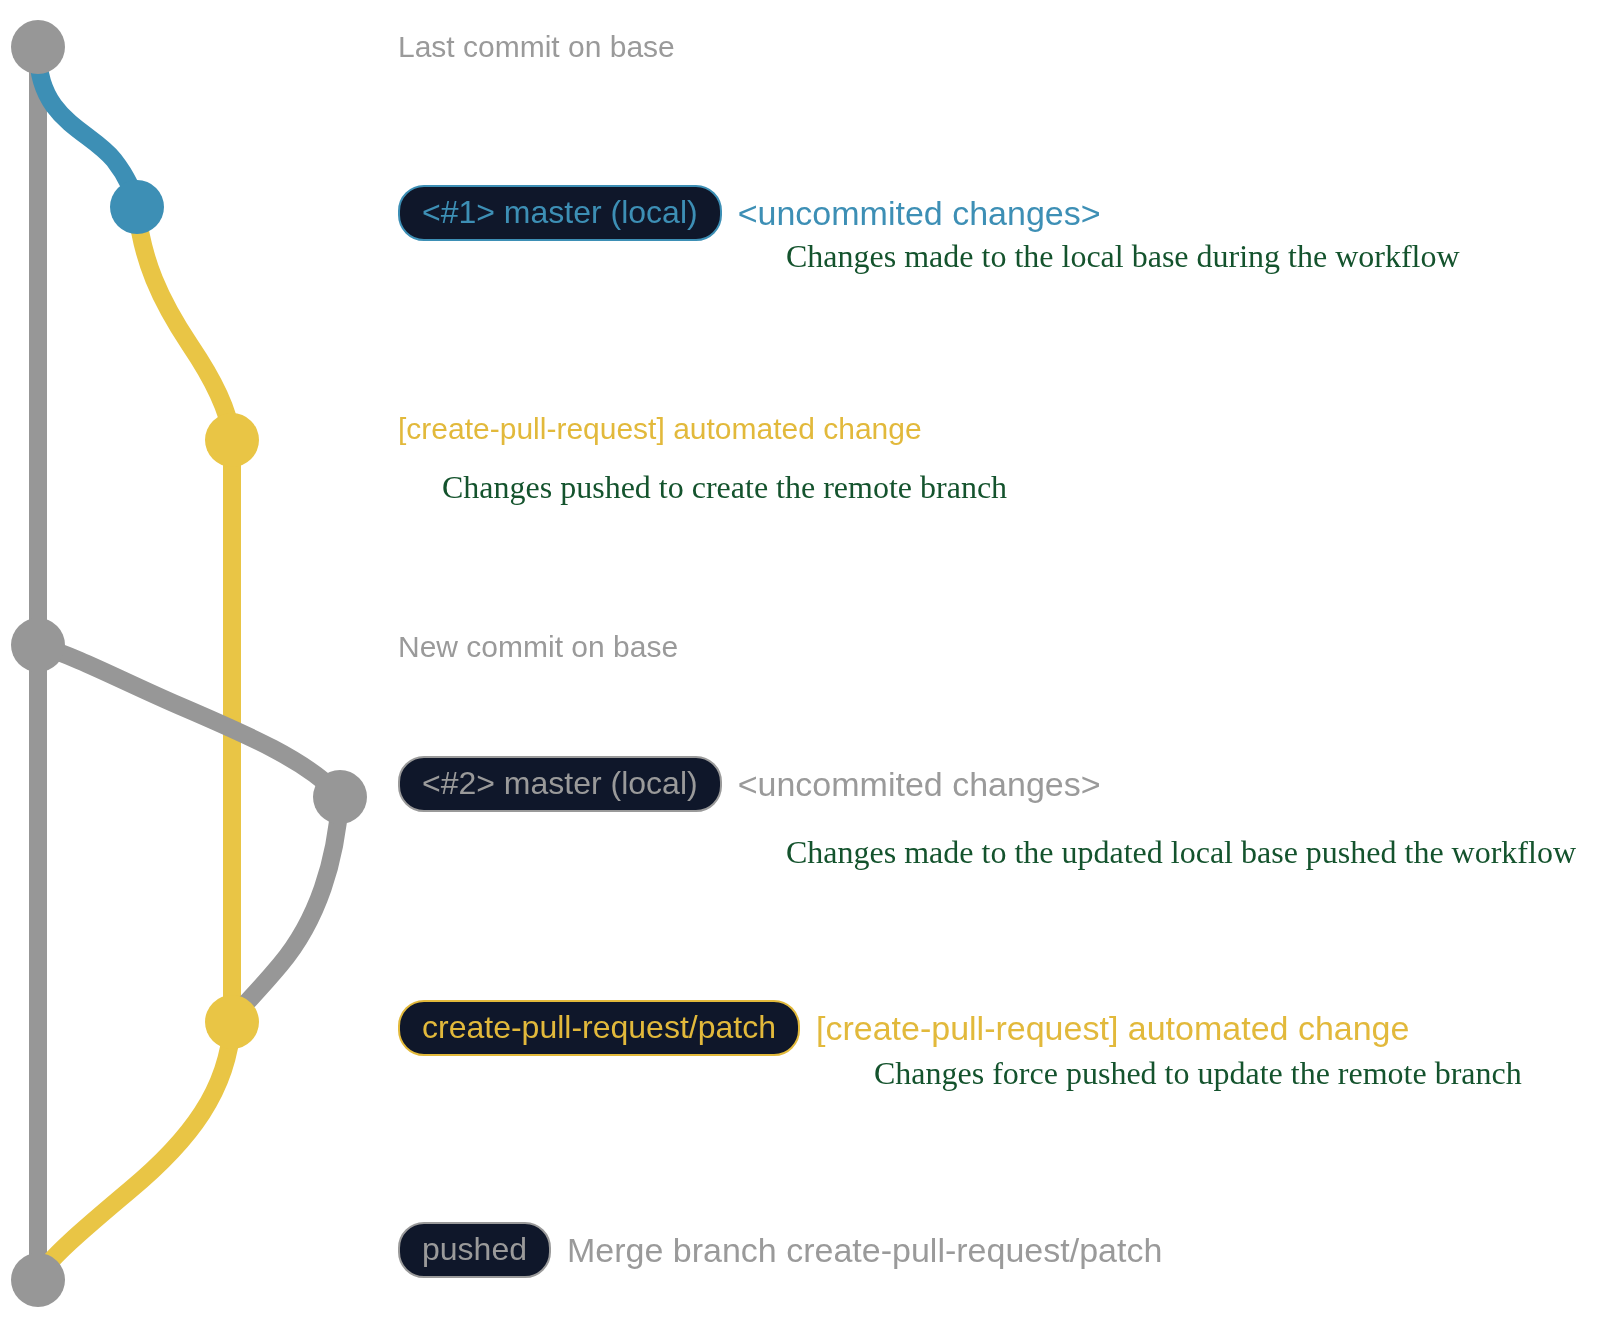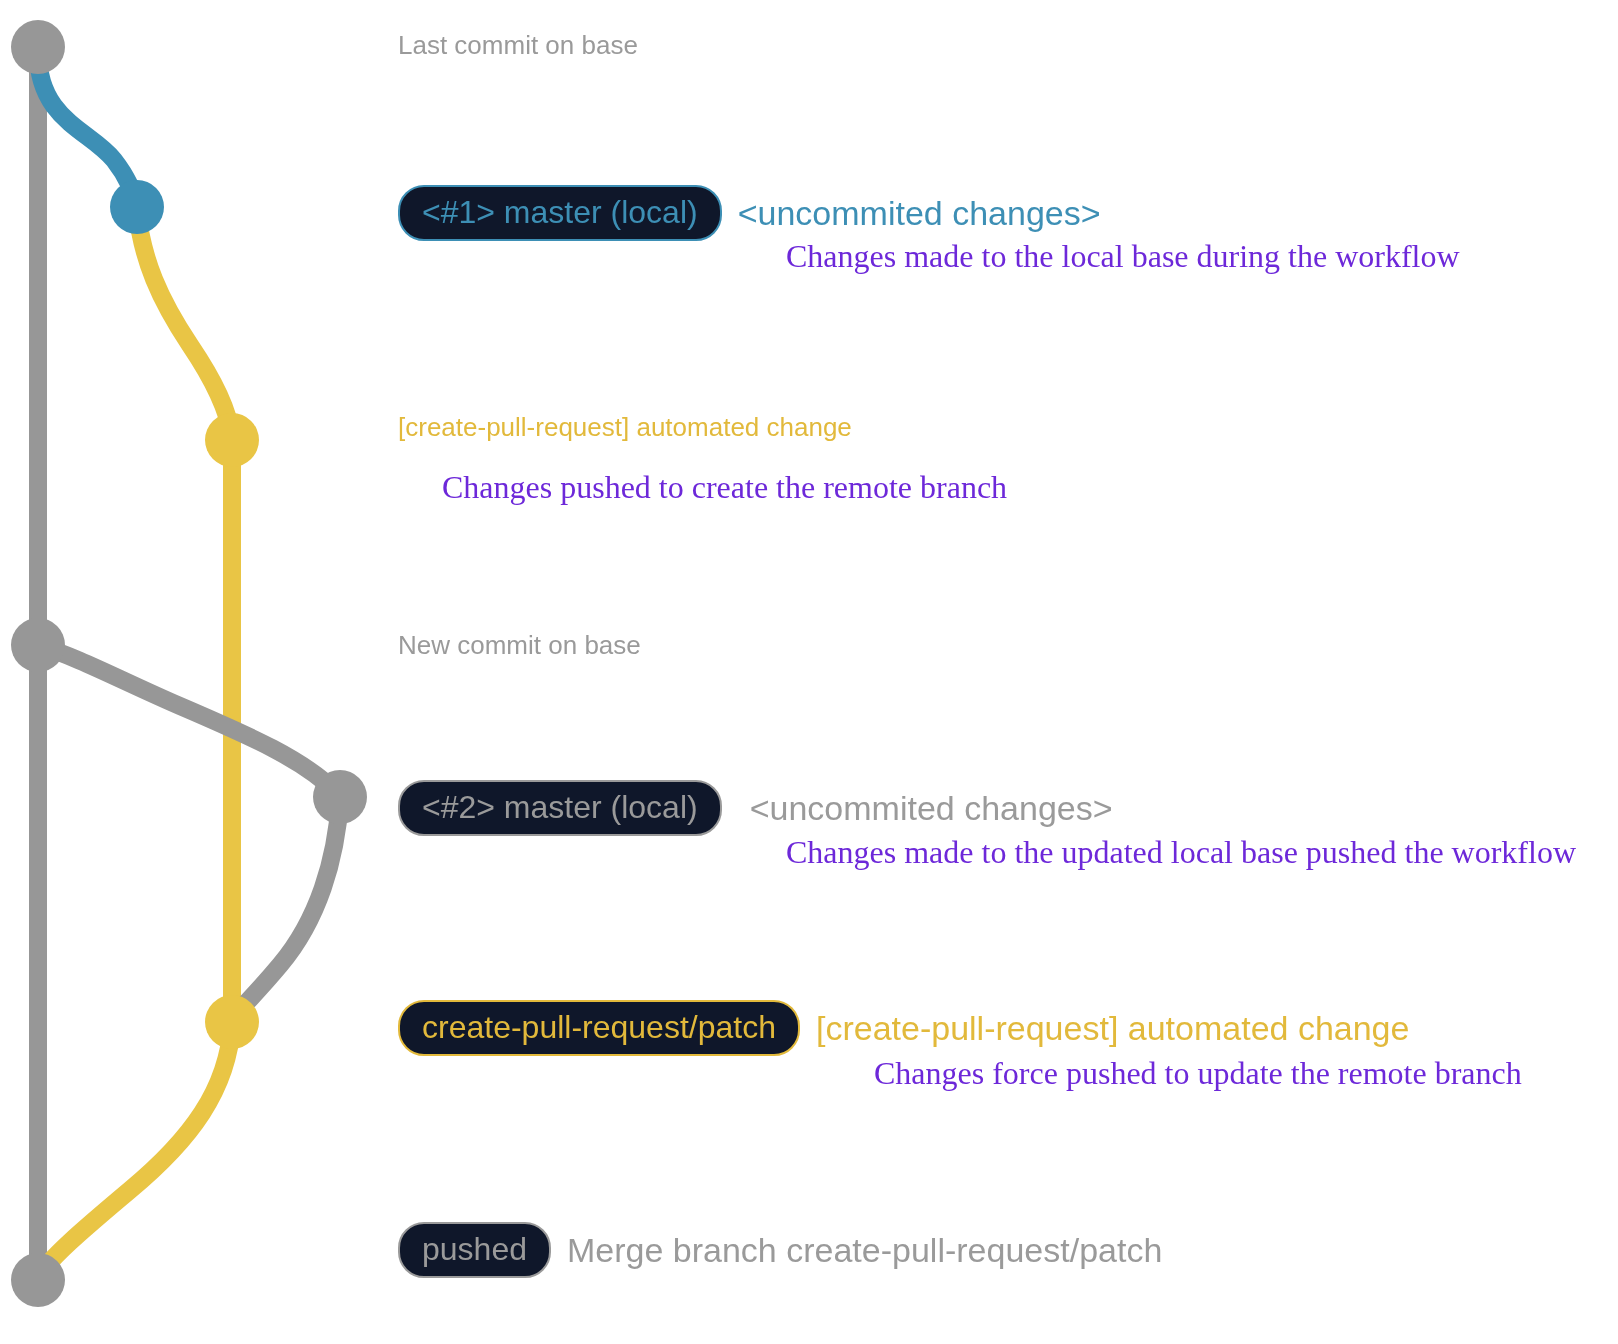--- a/index.html
+++ b/index.html
@@ -29,21 +29,21 @@
     height: 1344px;
   }
   .row {
     position: absolute;
     display: flex;
     align-items: center;
     white-space: nowrap;
   }
   .plain-title {
     font-family: "Liberation Sans", sans-serif;
-    font-size: 26px;
+    font-size: 30px;
     letter-spacing: 0px;
     white-space: nowrap;
   }
   .ref-chip {
     display: inline-block;
     border: 2px solid #9a9a9a;
     border-radius: 26px;
     padding: 9px 22px 11px 22px;
     font-family: "Liberation Sans", sans-serif;
     font-size: 32px;
@@ -65,21 +65,21 @@
     margin-left: 16px;
     white-space: nowrap;
   }
   .commit-msg.blue { color: #3d8fb5; }
   .commit-msg.yellow { color: #e2b93b; }
   .commit-msg.grey { color: #9a9a9a; }
   .desc {
     position: absolute;
     font-family: "Liberation Serif", serif;
     font-size: 32px;
-    color: #6d28d9;
+    color: #14532d;
     white-space: nowrap;
   }
 </style>
 </head>
 <body>
 
 <div id="canvas">
 
   <svg class="graph-svg" viewBox="0 0 1618 1344">
 
@@ -118,21 +118,21 @@
 
   <div class="row" style="left:398px; top:412px;">
     <span class="plain-title" style="color:#e2b93b;">[create-pull-request] automated change</span>
   </div>
   <div class="desc" style="left:414px; top:469px;margin-left:28px;">Changes pushed to create the remote branch</div>
 
   <div class="row" style="left:398px; top:630px;justify-content:flex-end;">
     <span class="plain-title" style="color:#9a9a9a;">New commit on base</span>
   </div>
 
-  <div class="row" style="left:398px; top:780px;gap:12px;">
+  <div class="row" style="left:398px; top:756px;">
     <span class="ref-chip grey">&lt;#2&gt; master (local)</span>
     <span class="commit-msg grey">&lt;uncommited changes&gt;</span>
   </div>
   <div class="desc" style="left:786px; top:834px;">Changes made to the updated local base pushed the workflow</div>
 
   <div class="row" style="left:398px; top:1000px;">
     <span class="ref-chip yellow">create-pull-request/patch</span>
     <span class="commit-msg yellow">[create-pull-request] automated change</span>
   </div>
   <div class="desc" style="left:874px; top:1055px;">Changes force pushed to update the remote branch</div>

